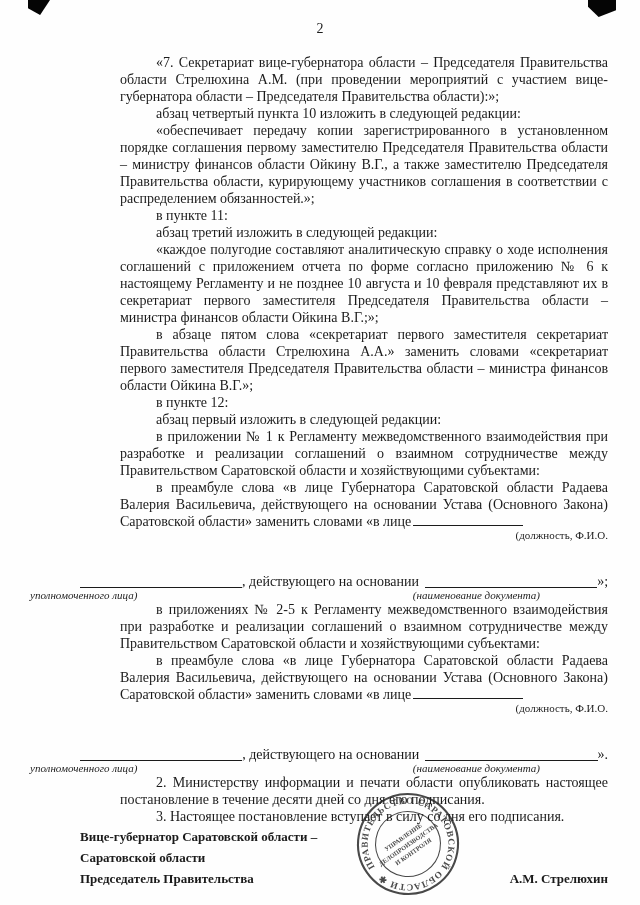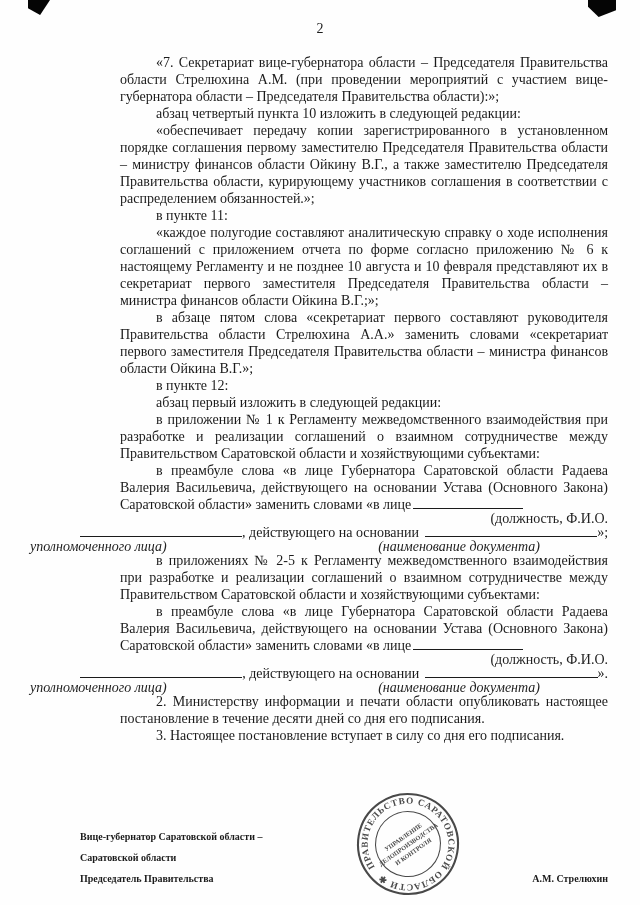--- a/index.html
+++ b/index.html
@@ -34,56 +34,57 @@
   }
   .para { text-indent:36px;margin-left:40px; }
   .blank-inline {
     display:inline-block;
     width:110px;
     height:13px;
     border-bottom:1px solid #1b1b1b;
     margin-left:2px;
   }
   .caption-row {
-    font-size:14px;
+    font-size:11px;
     line-height:11px;
     color:#222;
   }
   .caption-right { text-align:right; }
   .caption-split {
     display:flex;
     justify-content:space-between;
     padding-right:68px;
     font-style:italic;
   }
   .caption-hang { margin-left:-50px; }
   .fill-line {
     display:flex;
-    align-items:flex-start;
+    align-items:center;
     line-height:17px;
+    margin-top:32px;
   }
   .fill-line .blank1 {
     flex:1 1 150px;
     border-bottom:1px solid #1b1b1b;
     height:13px;
   }
   .fill-line .blank2 {
     flex:1 1 160px;
     border-bottom:1px solid #1b1b1b;
     height:13px;
   }
   .fill-mid { padding:0 6px 0 0; white-space:nowrap; }
   .fill-tail { white-space:nowrap; }
   .signature {
     position:absolute;
     left:80px; right:32px; top:826px;
     display:flex;
     justify-content:space-between;
     font-weight:bold;
-    font-size:10px;
+    font-size:13px;
     line-height:21px;
   }
   .sig-name { align-self:flex-end; white-space:nowrap; }
   .stamp {
     position:absolute;
     left:351px; top:787px;
     width:114px; height:114px;
     transform:rotate(-35deg);
     color:#222;
     opacity:0.82;
@@ -103,22 +104,23 @@
 <div class="artifact-tl"></div>
 <div class="artifact-tr"></div>
 
 <div class="page-number">2</div>
 
 <div class="doc-body">
   <p class="para">«7. Секретариат вице-губернатора области – Председателя Правительства области Стрелюхина А.М. (при проведении мероприятий с участием вице-губернатора области – Председателя Правительства области):»;</p>
   <p class="para">абзац четвертый пункта 10 изложить в следующей редакции:</p>
   <p class="para">«обеспечивает передачу копии зарегистрированного в установленном порядке соглашения первому заместителю Председателя Правительства области – министру финансов области Ойкину В.Г., а также заместителю Председателя Правительства области, курирующему участников соглашения в соответствии с распределением обязанностей.»;</p>
   <p class="para">в пункте 11:</p>
+  <p class="para">абзац третий изложить в следующей редакции:</p>
   <p class="para">«каждое полугодие составляют аналитическую справку о ходе исполнения соглашений с приложением отчета по форме согласно приложению № 6 к настоящему Регламенту и не позднее 10 августа и 10 февраля представляют их в секретариат первого заместителя Председателя Правительства области – министра финансов области Ойкина В.Г.;»;</p>
-  <p class="para">в абзаце пятом слова «секретариат первого составляют руководителя Правительства области Стрелюхина А.А.» заменить словами «секретариат первого заместителя Председателя Правительства области – министра финансов области Ойкина В.Г.»;</p>
+  <p class="para">в абзаце пятом слова «секретариат первого заместителя секретариат Правительства области Стрелюхина А.А.» заменить словами «секретариат первого заместителя Председателя Правительства области – министра финансов области Ойкина В.Г.»;</p>
   <p class="para">в пункте 12:</p>
   <p class="para">абзац первый изложить в следующей редакции:</p>
   <p class="para">в приложении № 1 к Регламенту межведомственного взаимодействия при разработке и реализации соглашений о взаимном сотрудничестве между Правительством Саратовской области и хозяйствующими субъектами:</p>
 
   <div>
     <p class="para"><span>в преамбуле слова «в лице Губернатора Саратовской области Радаева Валерия Васильевича, действующего на основании Устава (Основного Закона) Саратовской области» заменить словами «в лице</span><span class="blank-inline"></span></p>
     <div class="caption-row caption-right">(должность, Ф.И.О.</div>
     <div class="fill-line">
       <span class="blank1"></span>
         <span class="fill-mid">, действующего на основании</span>

